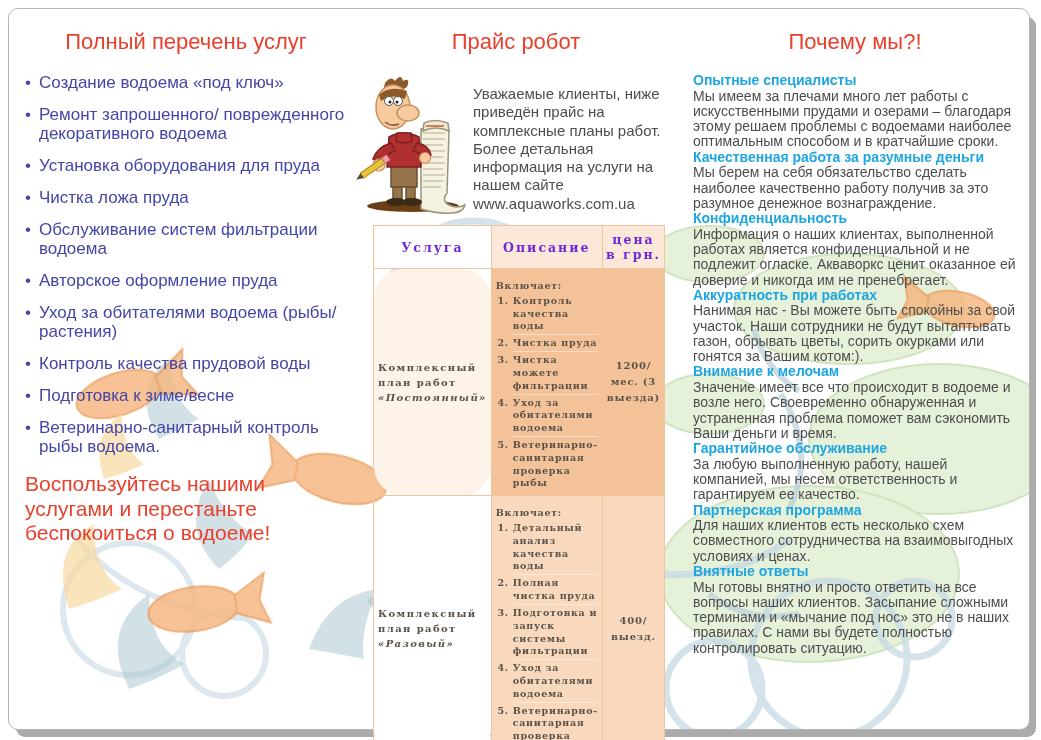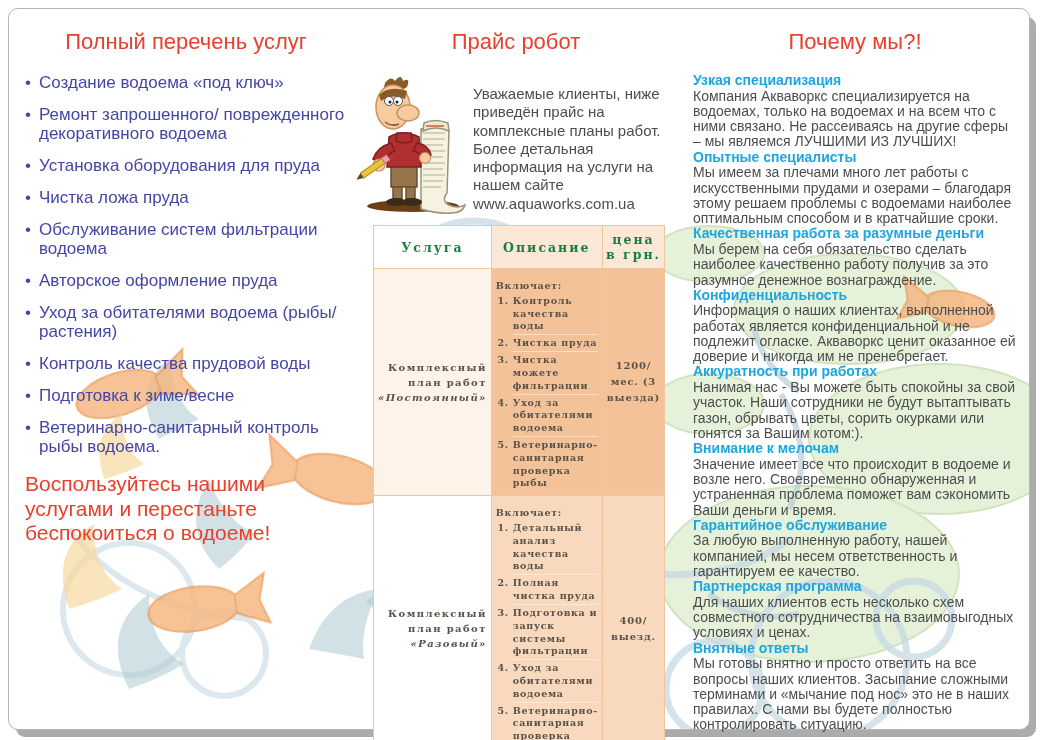--- a/index.html
+++ b/index.html
@@ -28,22 +28,22 @@
   .mascot{flex:0 0 118px;}
   .intro-text{color:#4d4d4d;font-size:15px;line-height:1.22;padding-top:12px;}
   .website{display:block;color:#4d4d4d;text-decoration:none;}
 
   table.price{border-collapse:collapse;margin:2px 0 0 18px;width:286px;
               font-family:"DejaVu Serif",serif;color:#5a5248;}
   table.price td,table.price th{border:1px solid #f0c49c;vertical-align:middle;padding:3px 4px;}
   th.h-service{background:#fff;width:92px;}
   th.h-desc{background:#fbe8d8;width:118px;}
   th.h-price{background:#fbe8d8;width:62px;}
-  table.price th{font-size:12.5px;font-weight:600;letter-spacing:2px;color:#15803d;padding:6px 2px;}
-  .svc-cell{text-align:right;font-size:10px;font-weight:bold;letter-spacing:1.4px;line-height:1.5;}
+  table.price th{font-size:12.5px;font-weight:600;letter-spacing:2px;color:#6d28d9;padding:6px 2px;}
+  .svc-cell{text-align:left;font-size:10px;font-weight:bold;letter-spacing:1.4px;line-height:1.5;border-radius:30px;}
   .svc-name{font-style:italic;}
   .r0 .svc-cell{background:#fdf3e8;}
   .r1 .svc-cell{background:#ffffff;}
   .r2 .svc-cell{background:#fefcf9;}
   .desc-cell{font-size:9.5px;font-weight:bold;letter-spacing:0.7px;line-height:1.35;vertical-align:top;padding:3px 2px 3px 4px;}
   .r0 .desc-cell,.r0 .price-cell{background:#f4c298;}
   .r1 .desc-cell,.r1 .price-cell{background:#f8d9bd;}
   .r2 .desc-cell,.r2 .price-cell{background:#f4c298;}
   .includes{margin:8px 0 1px 0;}
   .desc-cell ol{margin:0;padding:0 0 0 17px;}
@@ -247,24 +247,20 @@
       </tr>
     </tbody>
       </table>
 
   </div>
 
   <div class="col col-right">
     <h1 class="col-title">Почему мы?!</h1>
 
     <div class="why-section">
-      <div class="why-h">Узкая специализация</div>
-      <div class="why-p">Компания Акваворкс специализируется на водоемах, только на водоемах и на всем что с ними связано. Не рассеиваясь на другие сферы – мы являемся ЛУЧШИМИ ИЗ ЛУЧШИХ!</div>
-    </div>
-    <div class="why-section">
       <div class="why-h">Опытные специалисты</div>
       <div class="why-p">Мы имеем  за плечами много лет работы с искусственными прудами и озерами – благодаря этому  решаем проблемы с водоемами наиболее оптимальным способом и в кратчайшие сроки.</div>
     </div>
     <div class="why-section">
       <div class="why-h">Качественная работа за разумные деньги</div>
       <div class="why-p">Мы берем на себя обязательство сделать наиболее качественно работу получив за это разумное денежное вознаграждение.</div>
     </div>
     <div class="why-section">
       <div class="why-h">Конфиденциальность</div>
       <div class="why-p">Информация о наших клиентах, выполненной работах является конфиденциальной и не подлежит огласке.  Акваворкс ценит оказанное ей доверие и никогда им не пренебрегает.</div>

